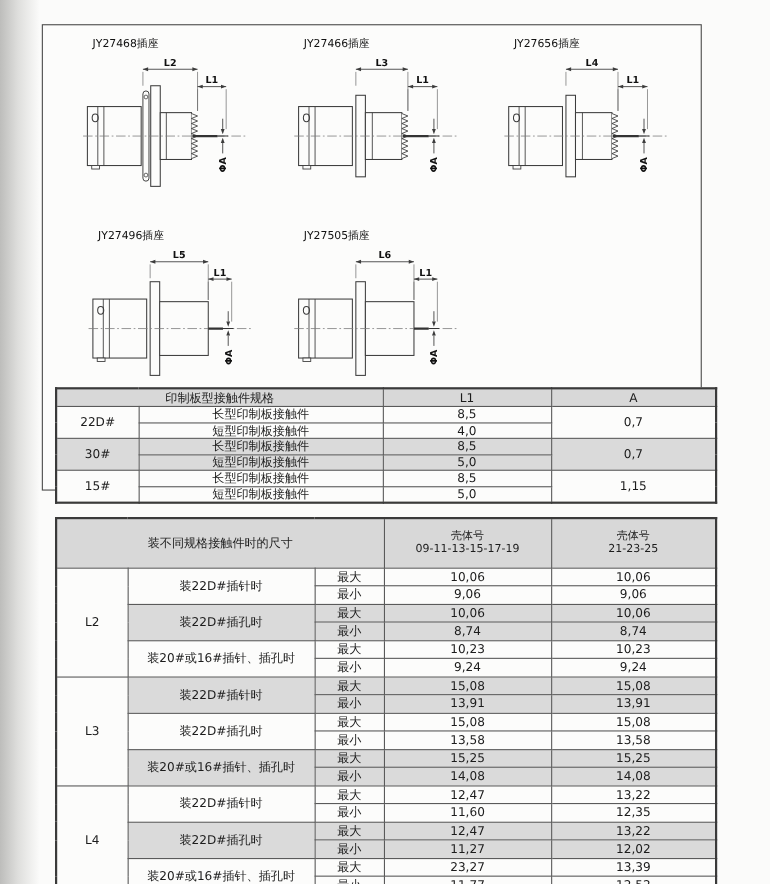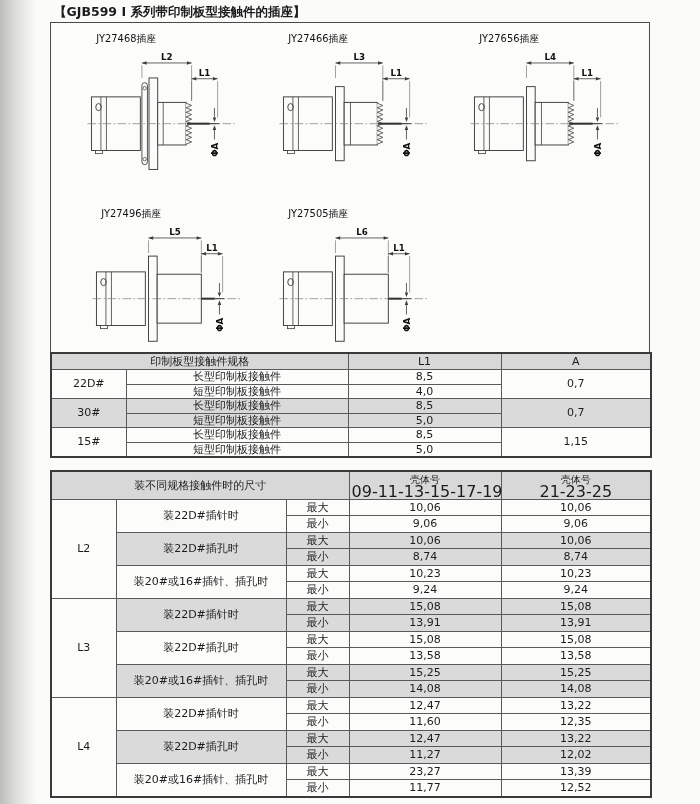--- a/index.html
+++ b/index.html
@@ -2,47 +2,46 @@
 <html><head>
 <meta charset="utf-8">
 <style>
   * { box-sizing: border-box; margin: 0; padding: 0; }
   html,body { width:700px; background:#f4f4f2; }
   body { font-family:"DejaVu Sans","Liberation Sans",sans-serif; color:#1c1c1c; }
   .page { position:relative; width:700px; height:804px; background:#fbfbfa; overflow:hidden; }
   .scan-edge { position:absolute; left:0; top:0; width:36px; height:100%;
                background:linear-gradient(90deg,#bdbdbb 0%,#dededc 45%,#fbfbfa 100%); }
   .title { position:absolute; left:54px; top:4px; font-size:12.5px; font-weight:bold; white-space:nowrap; }
-  .diagram-box { position:absolute; left:50px; top:22px; width:600px; height:424px;
+  .diagram-box { position:absolute; left:38px; top:22px; width:600px; height:424px;
                  border:1px solid #4a4a4a; background:#fcfcfb; overflow:hidden; }
   .diag { position:absolute; }
   .diag svg { display:block; }
 
   table { position:absolute; left:50px; border-collapse:collapse; table-layout:fixed;
           width:600px; font-size:11px; color:#1c1c1c; border:2px solid #3a3a3a; background:#fcfcfb;padding-left:44px;}
   td, th { border:1px solid #5a5a5a; text-align:center; vertical-align:middle;
            padding:0 2px; font-weight:normal; white-space:nowrap; overflow:hidden; }
   #table1 { top:352px; }
   #table1 th { height:16px; }
   #table1 td { height:13.5px; line-height:13.5px; }
   #table2 { top:470px; }
-  #table2 th { height:28px;margin-top:39px; }
+  #table2 th { height:45px;margin-top:39px; }
   #table2 td { height:15.5px; line-height:15.5px; }
   tr.hdr th { background:#d8d8d8; }
   tr.shade td { background:#dadada; }
   td.dimcell { background:#fcfcfb !important; }
-  .sub { font-size:16px; line-height:12px; }
+  .sub { font-size:10px; line-height:12px; }
   .h1l { font-size:10px; line-height:13px; }
 </style>
 </head>
 <body>
 
 <div class="page">
   <div class="scan-edge"></div>
-  <div class="title">【GJB599 I 系列带印制板型接触件的插座】</div>
 
   <div class="diagram-box">
     <div class="diag" id="diag-0" style="left:34px;top:10px">
         <svg viewBox="0 0 200 175" width="158" height="138">
           <text x="14" y="12" font-size="12.5" fill="#111">JY27468插座</text>
           <rect x="8" y="81" width="62" height="68" fill="#fcfcfb" stroke="#3c3c3c" stroke-width="1.2"></rect>
           <line x1="20" y1="81" x2="20" y2="149" stroke="#3c3c3c" stroke-width="1"></line>
           <line x1="27" y1="81" x2="27" y2="149" stroke="#3c3c3c" stroke-width="1"></line>
           <ellipse cx="17" cy="94" rx="3.5" ry="4.5" fill="none" stroke="#3c3c3c" stroke-width="1.2"></ellipse>
           <rect x="13" y="149" width="9" height="4" fill="#fcfcfb" stroke="#3c3c3c" stroke-width="1"></rect>

